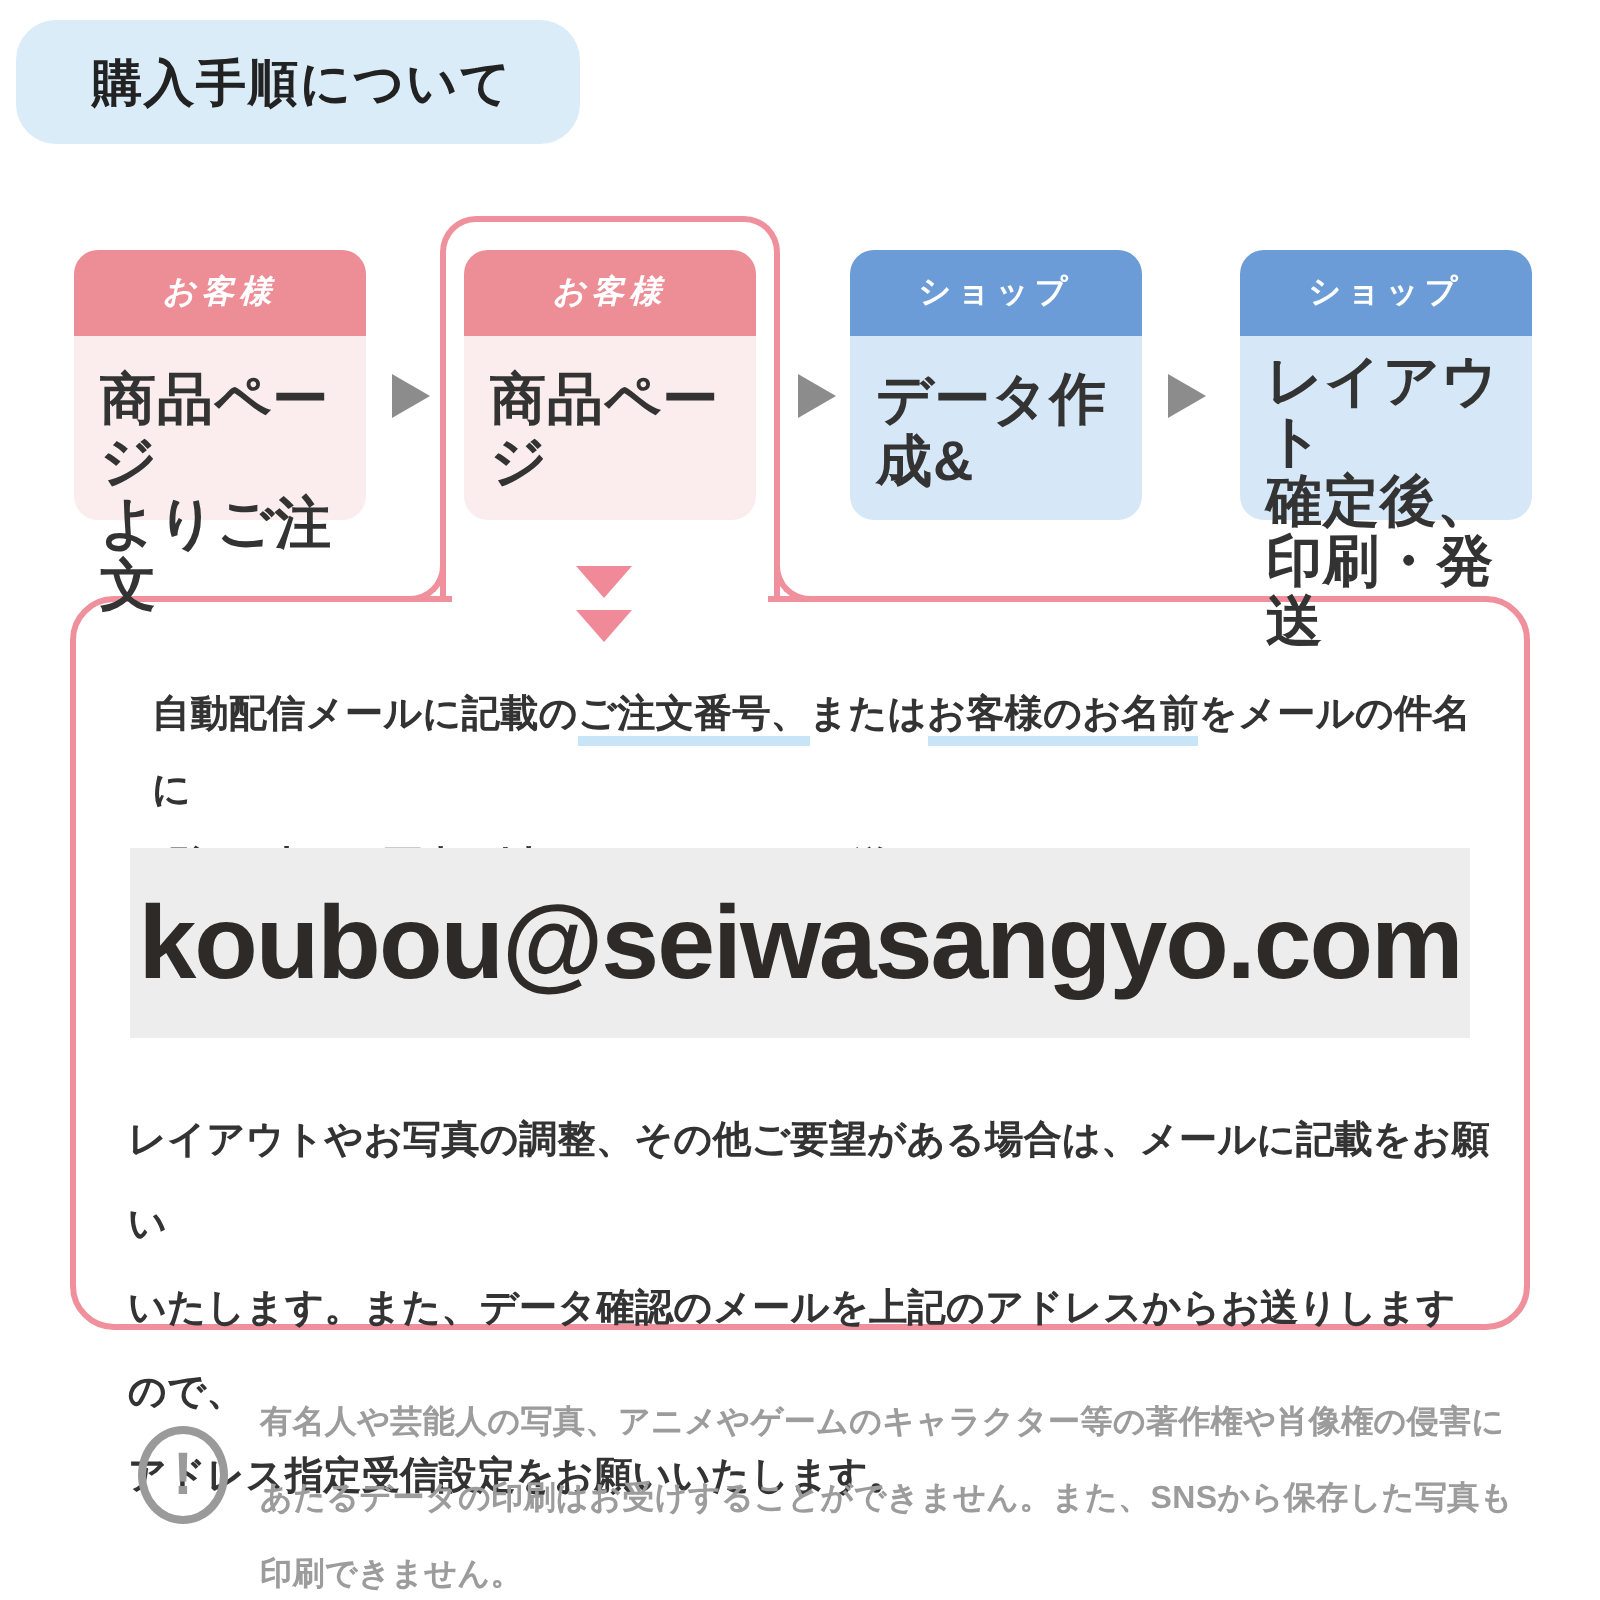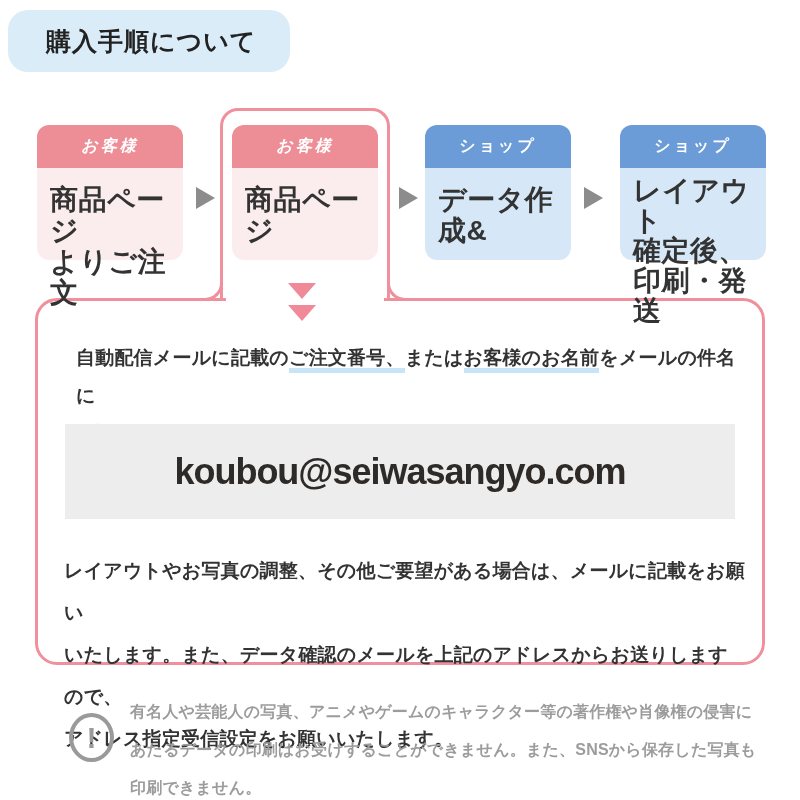--- a/index.html
+++ b/index.html
@@ -70,21 +70,21 @@
     font-size:19px;line-height:38px;font-weight:bold;color:var(--text-dark,#333);
     white-space:pre-line;letter-spacing:0.2px;
   }
   .hl{border-bottom:5px solid var(--underline-blue,#C7E5F6);}
   .email-box{
     position:absolute;left:65px;top:424px;width:670px;height:95px;
     background:var(--email-bg,#EDEDED);
     display:flex;align-items:center;justify-content:center;
   }
   .email-box span{
-    font-size:36px;font-weight:bold;color:var(--email-text,#2E2A28);letter-spacing:-1px;
+    font-size:52px;font-weight:bold;color:var(--email-text,#2E2A28);letter-spacing:-1px;
   }
   .notes{
     position:absolute;left:64px;top:550px;width:682px;margin:0;
     font-size:19px;line-height:42px;font-weight:bold;color:var(--text-dark,#333);
     white-space:pre-line;letter-spacing:0.2px;
   }
   
   .warn-icon{
     position:absolute;left:69px;top:713px;width:45px;height:49px;box-sizing:border-box;
     border:4px solid var(--gray-icon,#9A9A9A);border-radius:50%;

